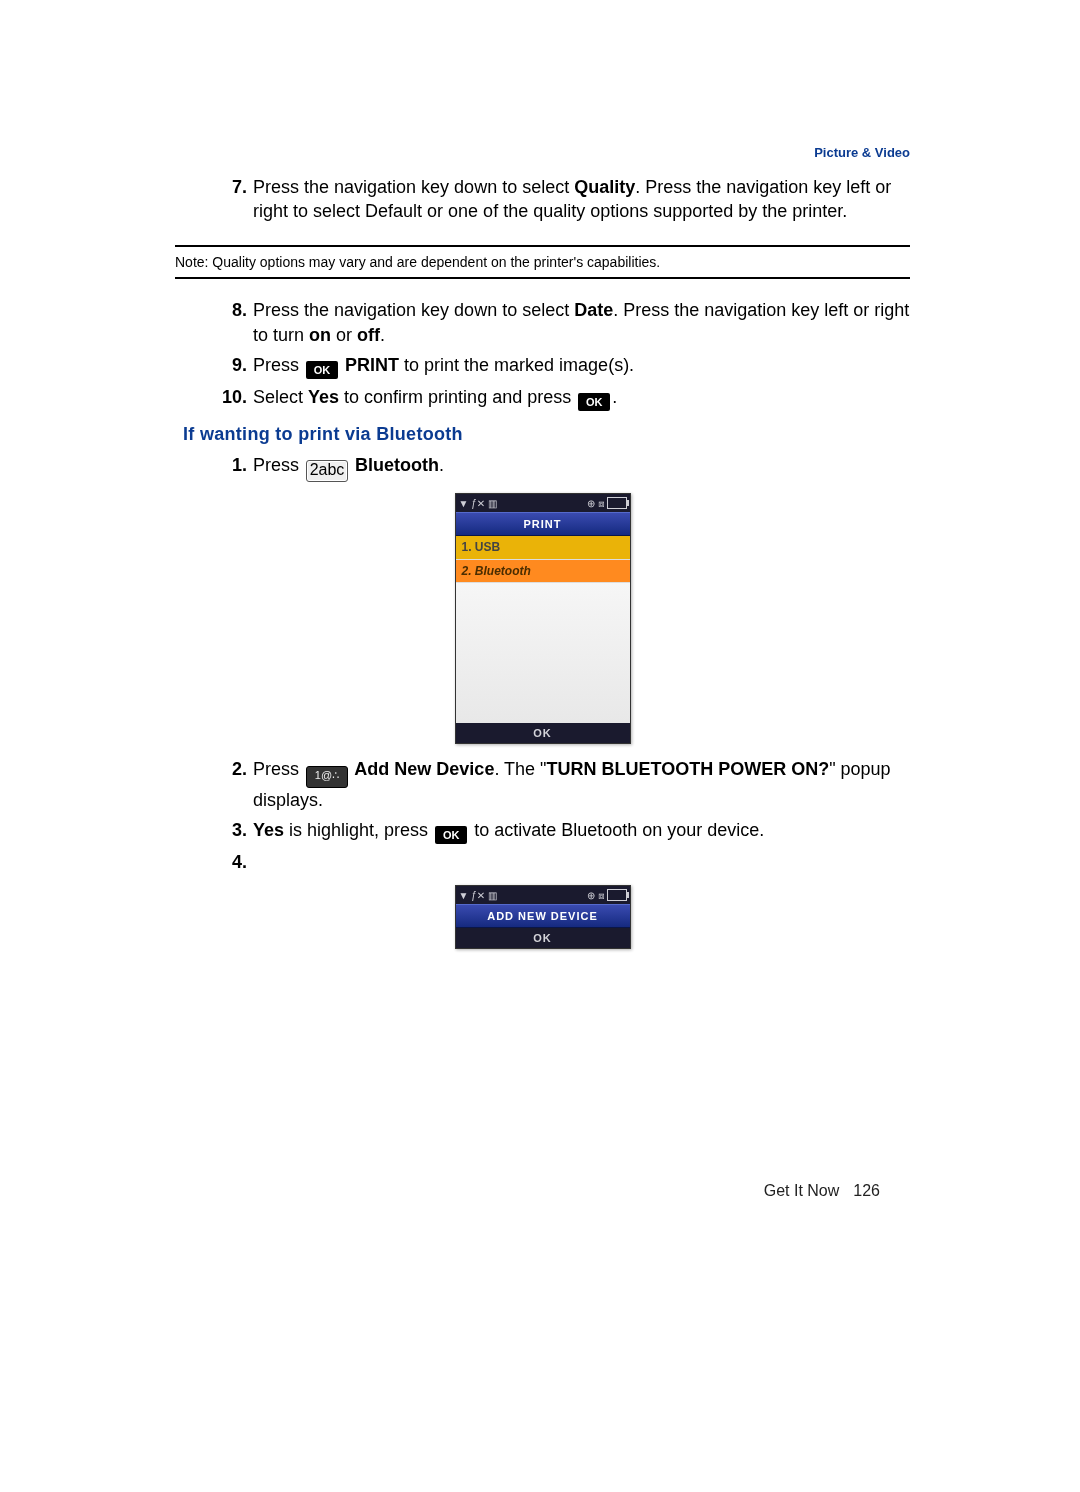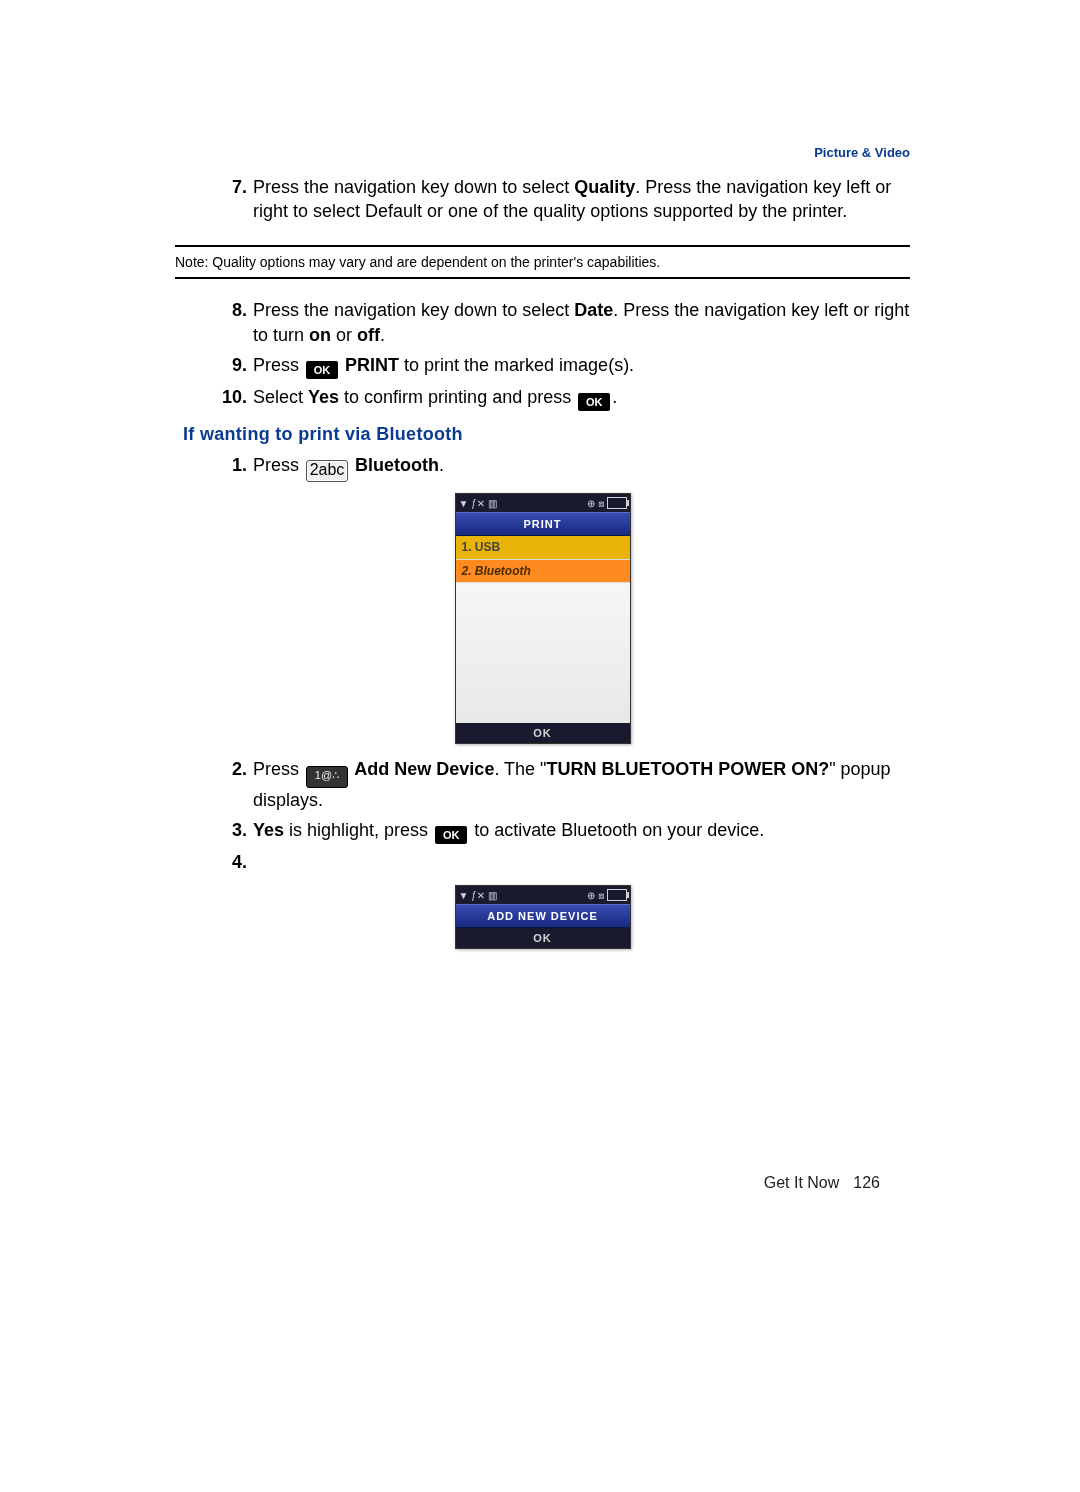--- a/index.html
+++ b/index.html
@@ -181,21 +181,21 @@
   .phone.add .msg {
     color: #5a5a5a;
     font-weight: 700;
     font-size: 11.5px;
     text-align: center;
     line-height: 1.25;
     letter-spacing: 0.3px;
   }
   .footer {
     position: absolute;
-    bottom: 300px;
+    bottom: 292px;
     right: 200px;
     font-size: 16px;
     color: #222;
   }
   .footer .pg { margin-left: 14px; }
 </style>
 </head>
 <body>
 
 <div class="page">

